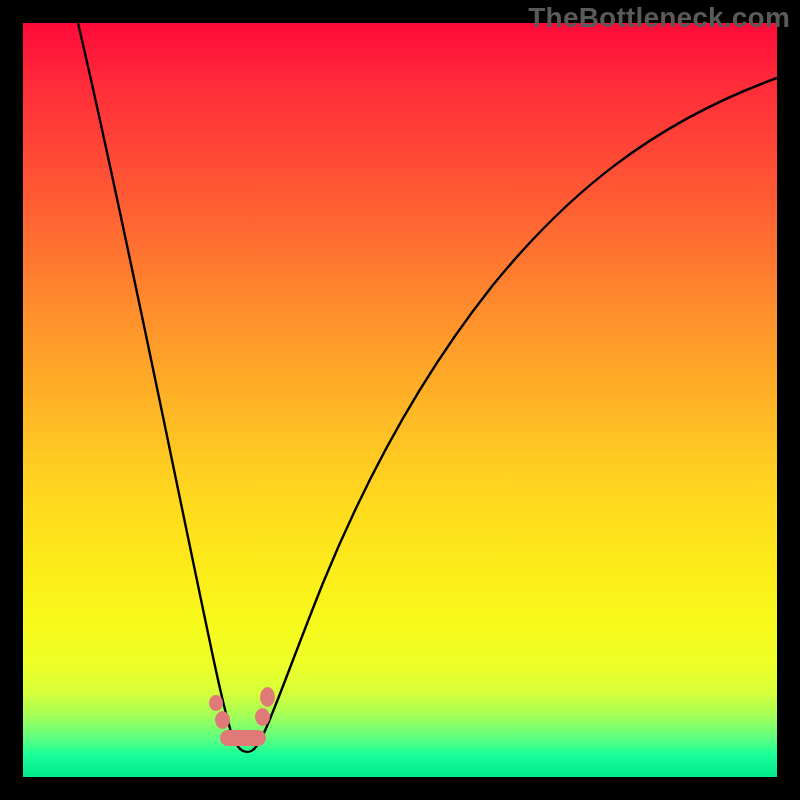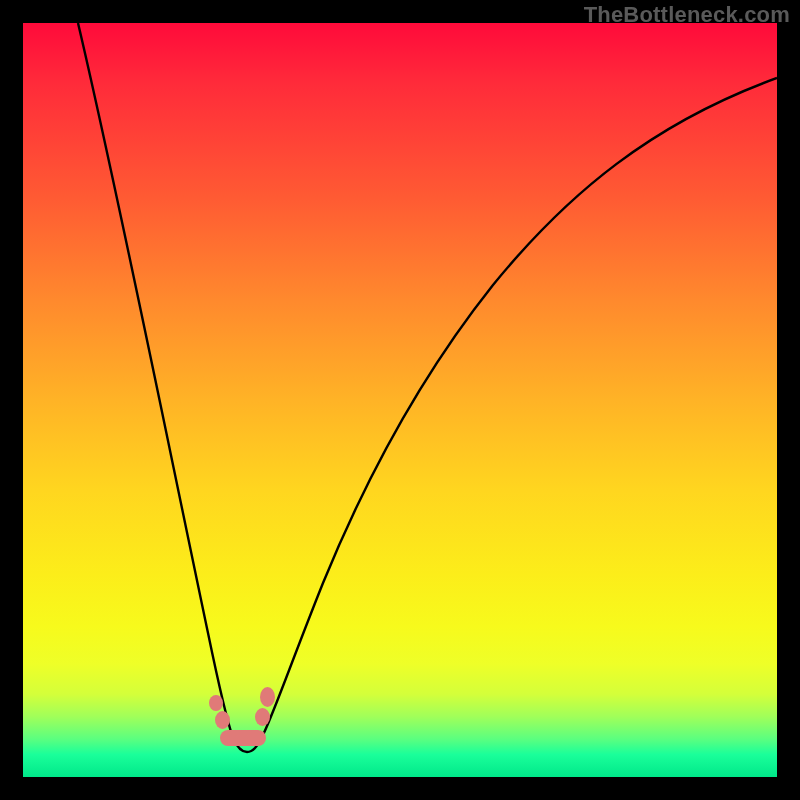--- a/index.html
+++ b/index.html
@@ -30,21 +30,21 @@
       #a0ff5a 92%,
       #5aff80 95%,
       #1aff9a 97%,
       #00e88a 100%);
   }
   .watermark {
     position: absolute;
     top: 2px;
     right: 10px;
     font-family: Arial, Helvetica, sans-serif;
-    font-size: 22px;
+    font-size: 28px;
     font-weight: 600;
     color: #5a5a5a;
     letter-spacing: 0.2px;
   }
   svg.curve {
     position: absolute;
     left: 0;
     top: 0;
     width: 754px;
     height: 754px;

